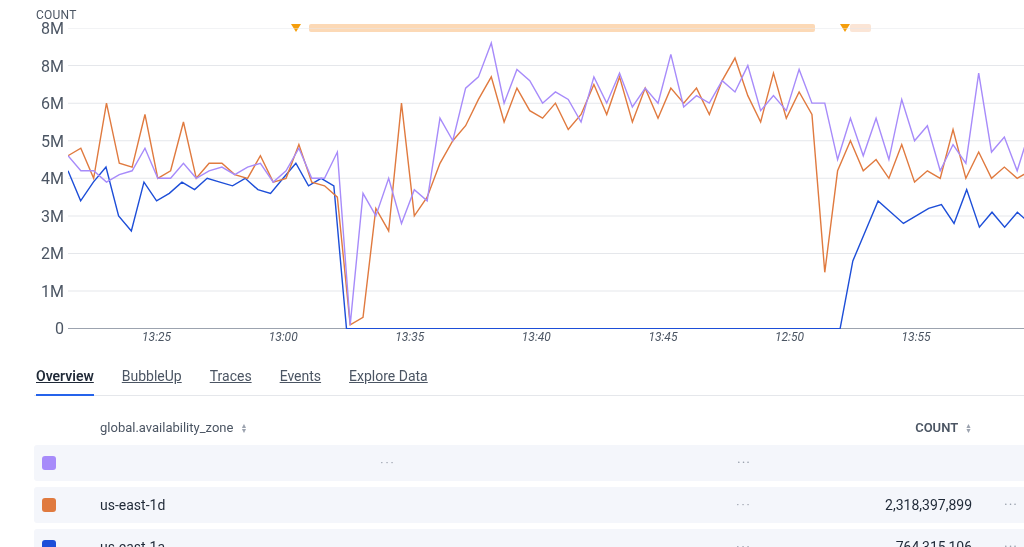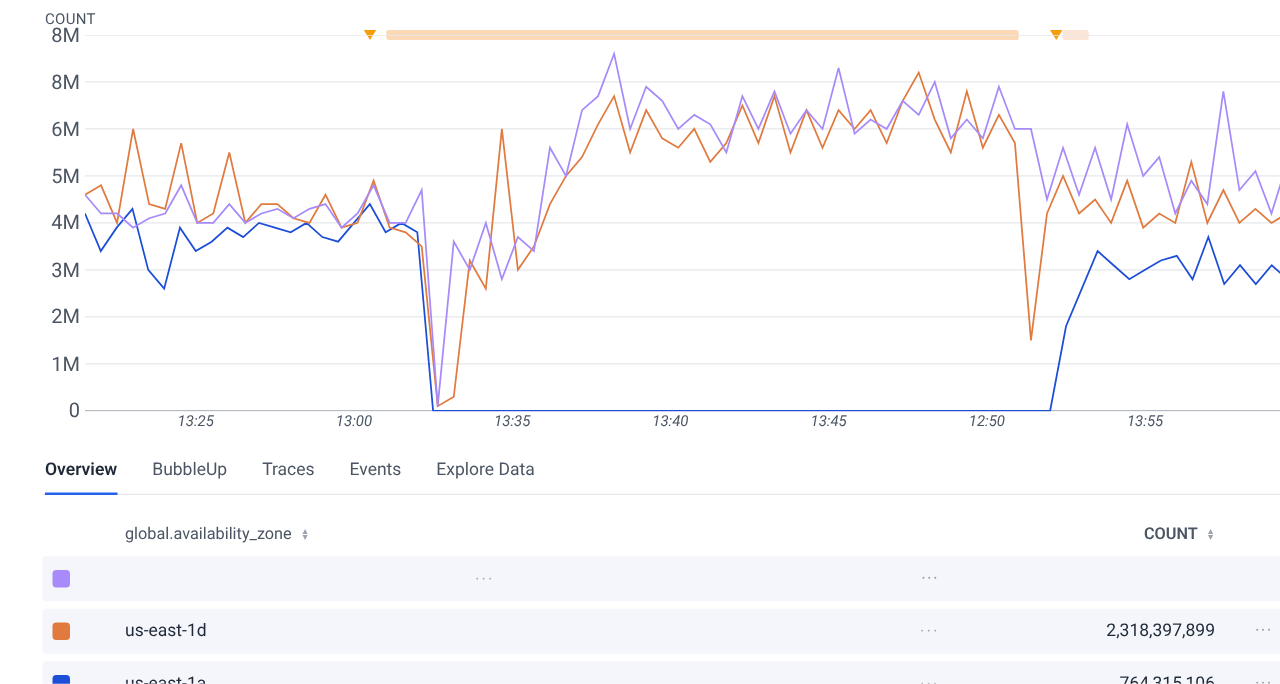--- a/index.html
+++ b/index.html
@@ -26,21 +26,21 @@
   .gridline { stroke:var(--grid); stroke-width:1; }
   .baseline { stroke:#9ca3af; stroke-width:1; }
   .series { fill:none; stroke-width:1.4; }
   .x-tick { position:absolute; font-size:12px; color:var(--text-mid); transform:translateX(-50%); }
   .markers { position:absolute; top:-4px; left:0; right:0; height:12px; }
   .marker-tri { position:absolute; width:0; height:0; border-left:5px solid transparent; border-right:5px solid transparent; border-top:8px solid var(--marker); }
   .marker-bar { position:absolute; height:8px; top:0; background:#fcd9b6; border-radius:2px; }
   .marker-bar-light { position:absolute; height:8px; top:0; background:#fbe5d6; border-radius:2px; }
 
   .tabs { display:flex; gap:28px; border-bottom:1px solid var(--grid); margin-top:30px; padding:0 2px; }
-  .tab { font-size:14px; color:var(--text-mid); padding:10px 0; cursor:pointer; }
+  .tab { font-size:14px; color:var(--text-mid); padding:10px 0; cursor:pointer;text-decoration:underline; }
   .tab.active { color:var(--text-dark); font-weight:600; border-bottom:2px solid var(--tab-active); margin-bottom:-1px; }
 
   .table { margin-top:14px; }
   .thead, .trow { display:grid; grid-template-columns:30px 1fr 80px 160px 22px; align-items:center; gap:28px; padding:10px 8px; }
   .thead { color:var(--text-mid); font-size:13px; }
   .thead .count-head { text-align:right; font-weight:600; }
   .sorter { display:inline-flex; flex-direction:column; line-height:5px; font-size:7px; color:#9ca3af; margin-left:4px; vertical-align:middle; }
   .swatch { width:14px; height:14px; border-radius:3px; }
   .trow { background:var(--row-hover); border-radius:3px; margin-bottom:6px; font-size:14px; color:var(--text-dark); }
   .trow .val { text-align:right; font-variant-numeric:tabular-nums; }

